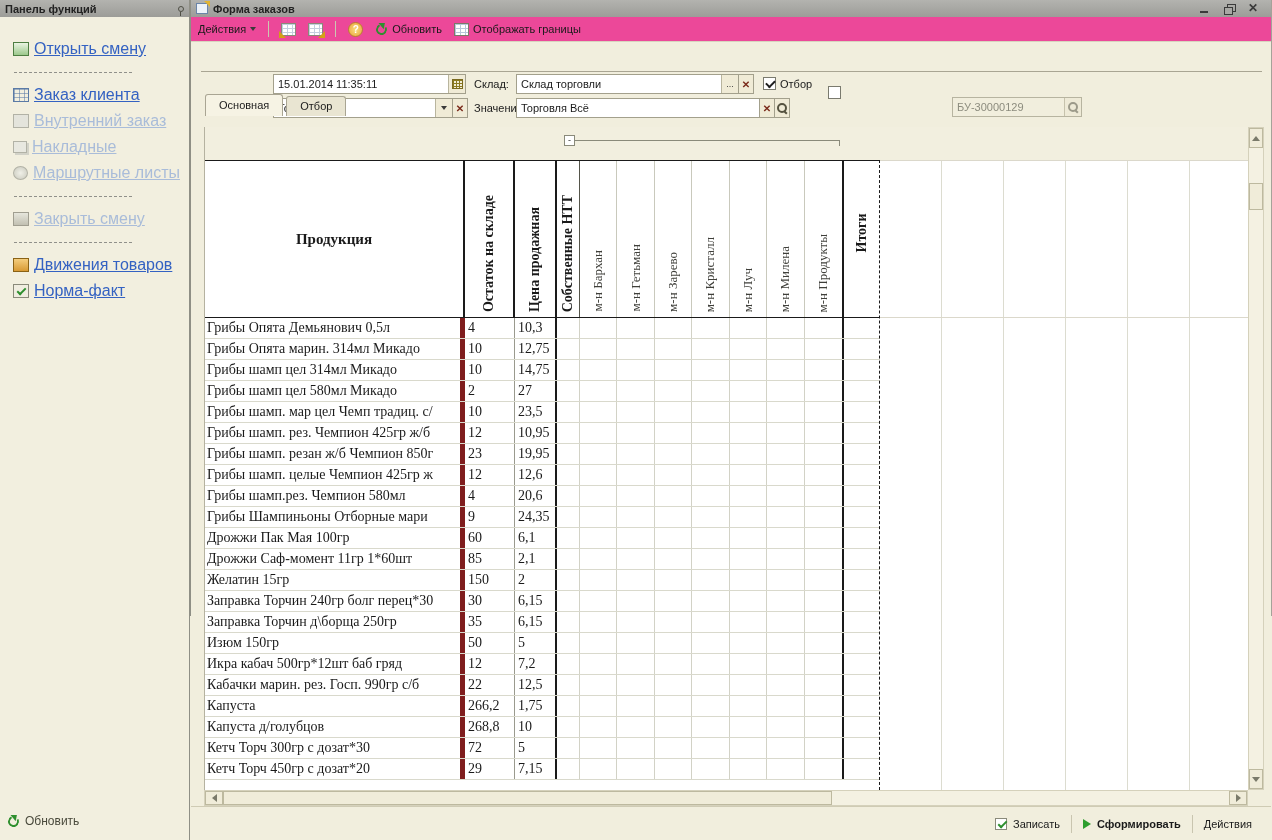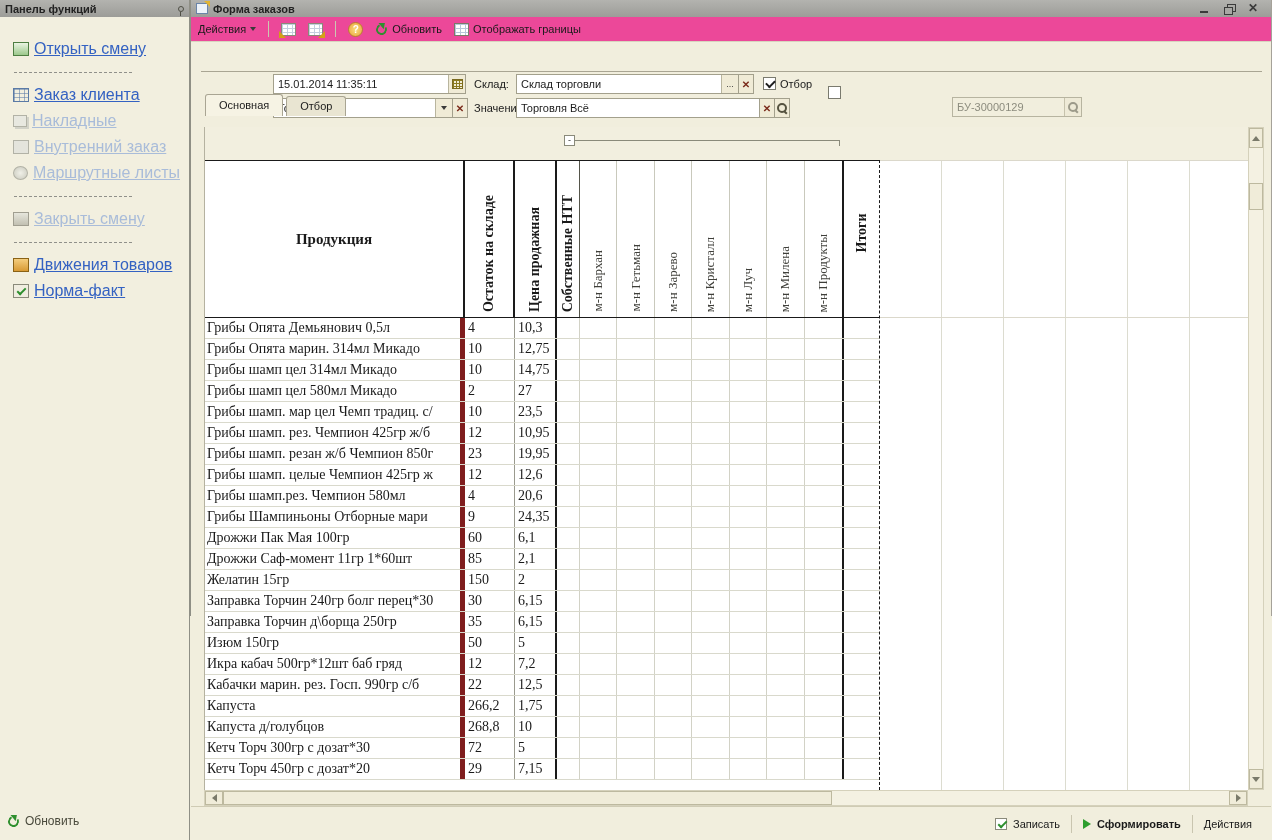--- a/index.html
+++ b/index.html
@@ -195,26 +195,26 @@
           <span class="sb-label">Открыть смену</span>
         </div>
         <div class="sb-sep">
           <div class="sb-sep-line"></div>
         </div>
         <div class="sb-item">
           <span class="sbicon client-order-icon"></span>
           <span class="sb-label">Заказ клиента</span>
         </div>
         <div class="sb-item disabled">
+          <span class="sbicon internal-order-icon"></span>
+          <span class="sb-label">Внутренний заказ</span>
+        </div>
+        <div class="sb-item disabled">
           <span class="sbicon invoices-icon"></span>
           <span class="sb-label">Накладные</span>
-        </div>
-        <div class="sb-item disabled">
-          <span class="sbicon internal-order-icon"></span>
-          <span class="sb-label">Внутренний заказ</span>
         </div>
         <div class="sb-item disabled">
           <span class="sbicon route-sheets-icon"></span>
           <span class="sb-label">Маршрутные листы</span>
         </div>
         <div class="sb-sep">
           <div class="sb-sep-line"></div>
         </div>
         <div class="sb-item disabled">
           <span class="sbicon close-shift-icon"></span>

